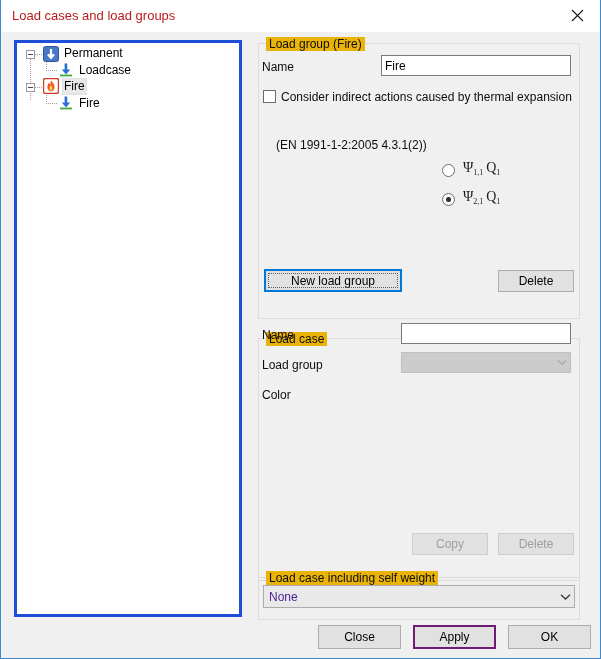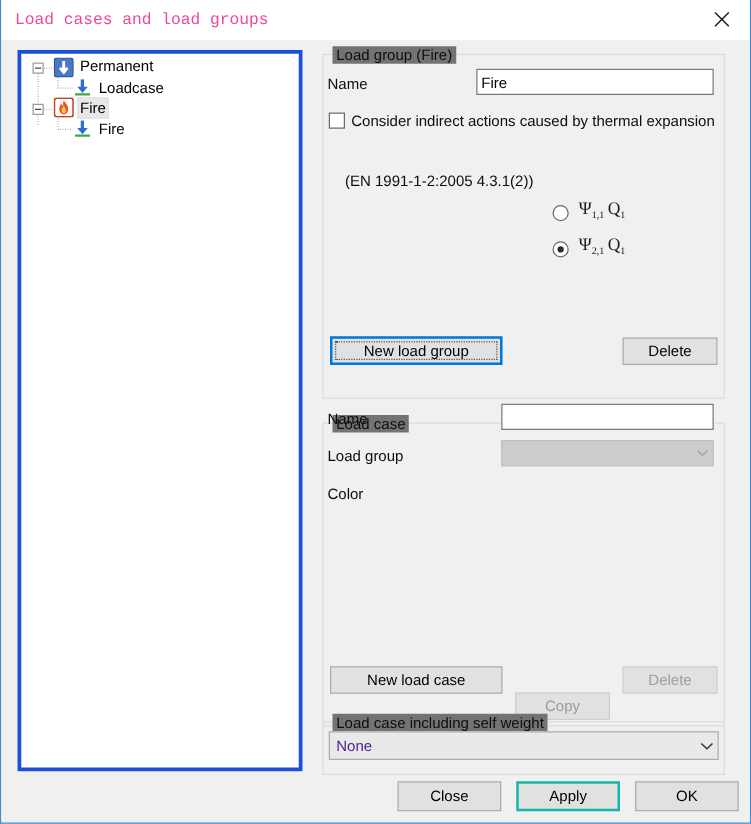--- a/index.html
+++ b/index.html
@@ -28,23 +28,22 @@
     position: absolute;
     left: 0; top: 0;
     width: 599px; height: 32px;
     background: #ffffff;
     border-bottom: 1px solid #d9d9d9;
   }
   #title-text {
     position: absolute;
     left: 11px; top: 8px;
     font-size: 13px;
-    color: #ec4899;
-    white-space: nowrap;
-    font-family: Liberation Mono, monospace;
+    color: #b91c1c;
+    white-space: nowrap;
   }
   #close-btn {
     position: absolute;
     right: 0; top: 0;
     width: 46px; height: 31px;
     display: flex;
     align-items: center;
     justify-content: center;
     cursor: default;
   }
@@ -115,21 +114,21 @@
 
   
   .groupbox {
     position: absolute;
     box-sizing: border-box;
     border: 1px solid #dcdcdc;
   }
   .gb-title {
     position: absolute;
     top: -7px; left: 7px;
-    background: #737373;
+    background: #eab308;
     padding: 0 3px;
     font-size: 12px;
     color: #0d0d0d;
     white-space: nowrap;
     text-align: center;
   }
   .lbl {
     position: absolute;
     font-size: 12px;
     color: #0d0d0d;
@@ -221,21 +220,21 @@
   .btn.focus {
     border: 2px solid #0078d7;
   }
   .btn.focus .inner-focus {
     position: absolute;
     left: 2px; top: 2px; right: 2px; bottom: 2px;
     border: 1px dotted #5a5a5a;
     pointer-events: none;
   }
   .btn.default {
-    border: 2px solid #14b8a6;
+    border: 2px solid #701a75;
   }
   .btn.disabled {
     color: #9d9d9d;
     background: #e1e1e1;
     border-color: #cfcfcf;
   }
 
   
   .formula {
     position: absolute;
@@ -373,24 +372,21 @@
       <span class="ctext"></span>
       <span class="carrow">
         <svg width="10" height="7" viewBox="0 0 10 7">
           <polyline points="1,1.5 5,5.3 9,1.5" fill="none" stroke="#a9a9a9" stroke-width="1.3"></polyline>
         </svg>
       </span>
     </div>
 
     <div class="lbl" style="left:261px; top:356px;">Color</div>
 
-    <div class="btn" style="left:263px; top:501px; width:138px; height:22px;">
-      <span>New load case</span>
-    </div>
-    <div class="btn disabled" style="left:411px; top:522px; width:76px; height:22px;">
+    <div class="btn disabled" style="left:411px; top:501px; width:76px; height:22px;">
       <span>Copy</span>
     </div>
     <div class="btn disabled" style="left:497px; top:501px; width:76px; height:22px;">
       <span>Delete</span>
     </div>
 
     <div class="groupbox" style="left:257px; top:545px; width:322px; height:43px;">
       <span class="gb-title">Load case including self weight</span>
     </div>
     <div class="combo" style="left:262px; top:553px; width:312px; height:23px;">

